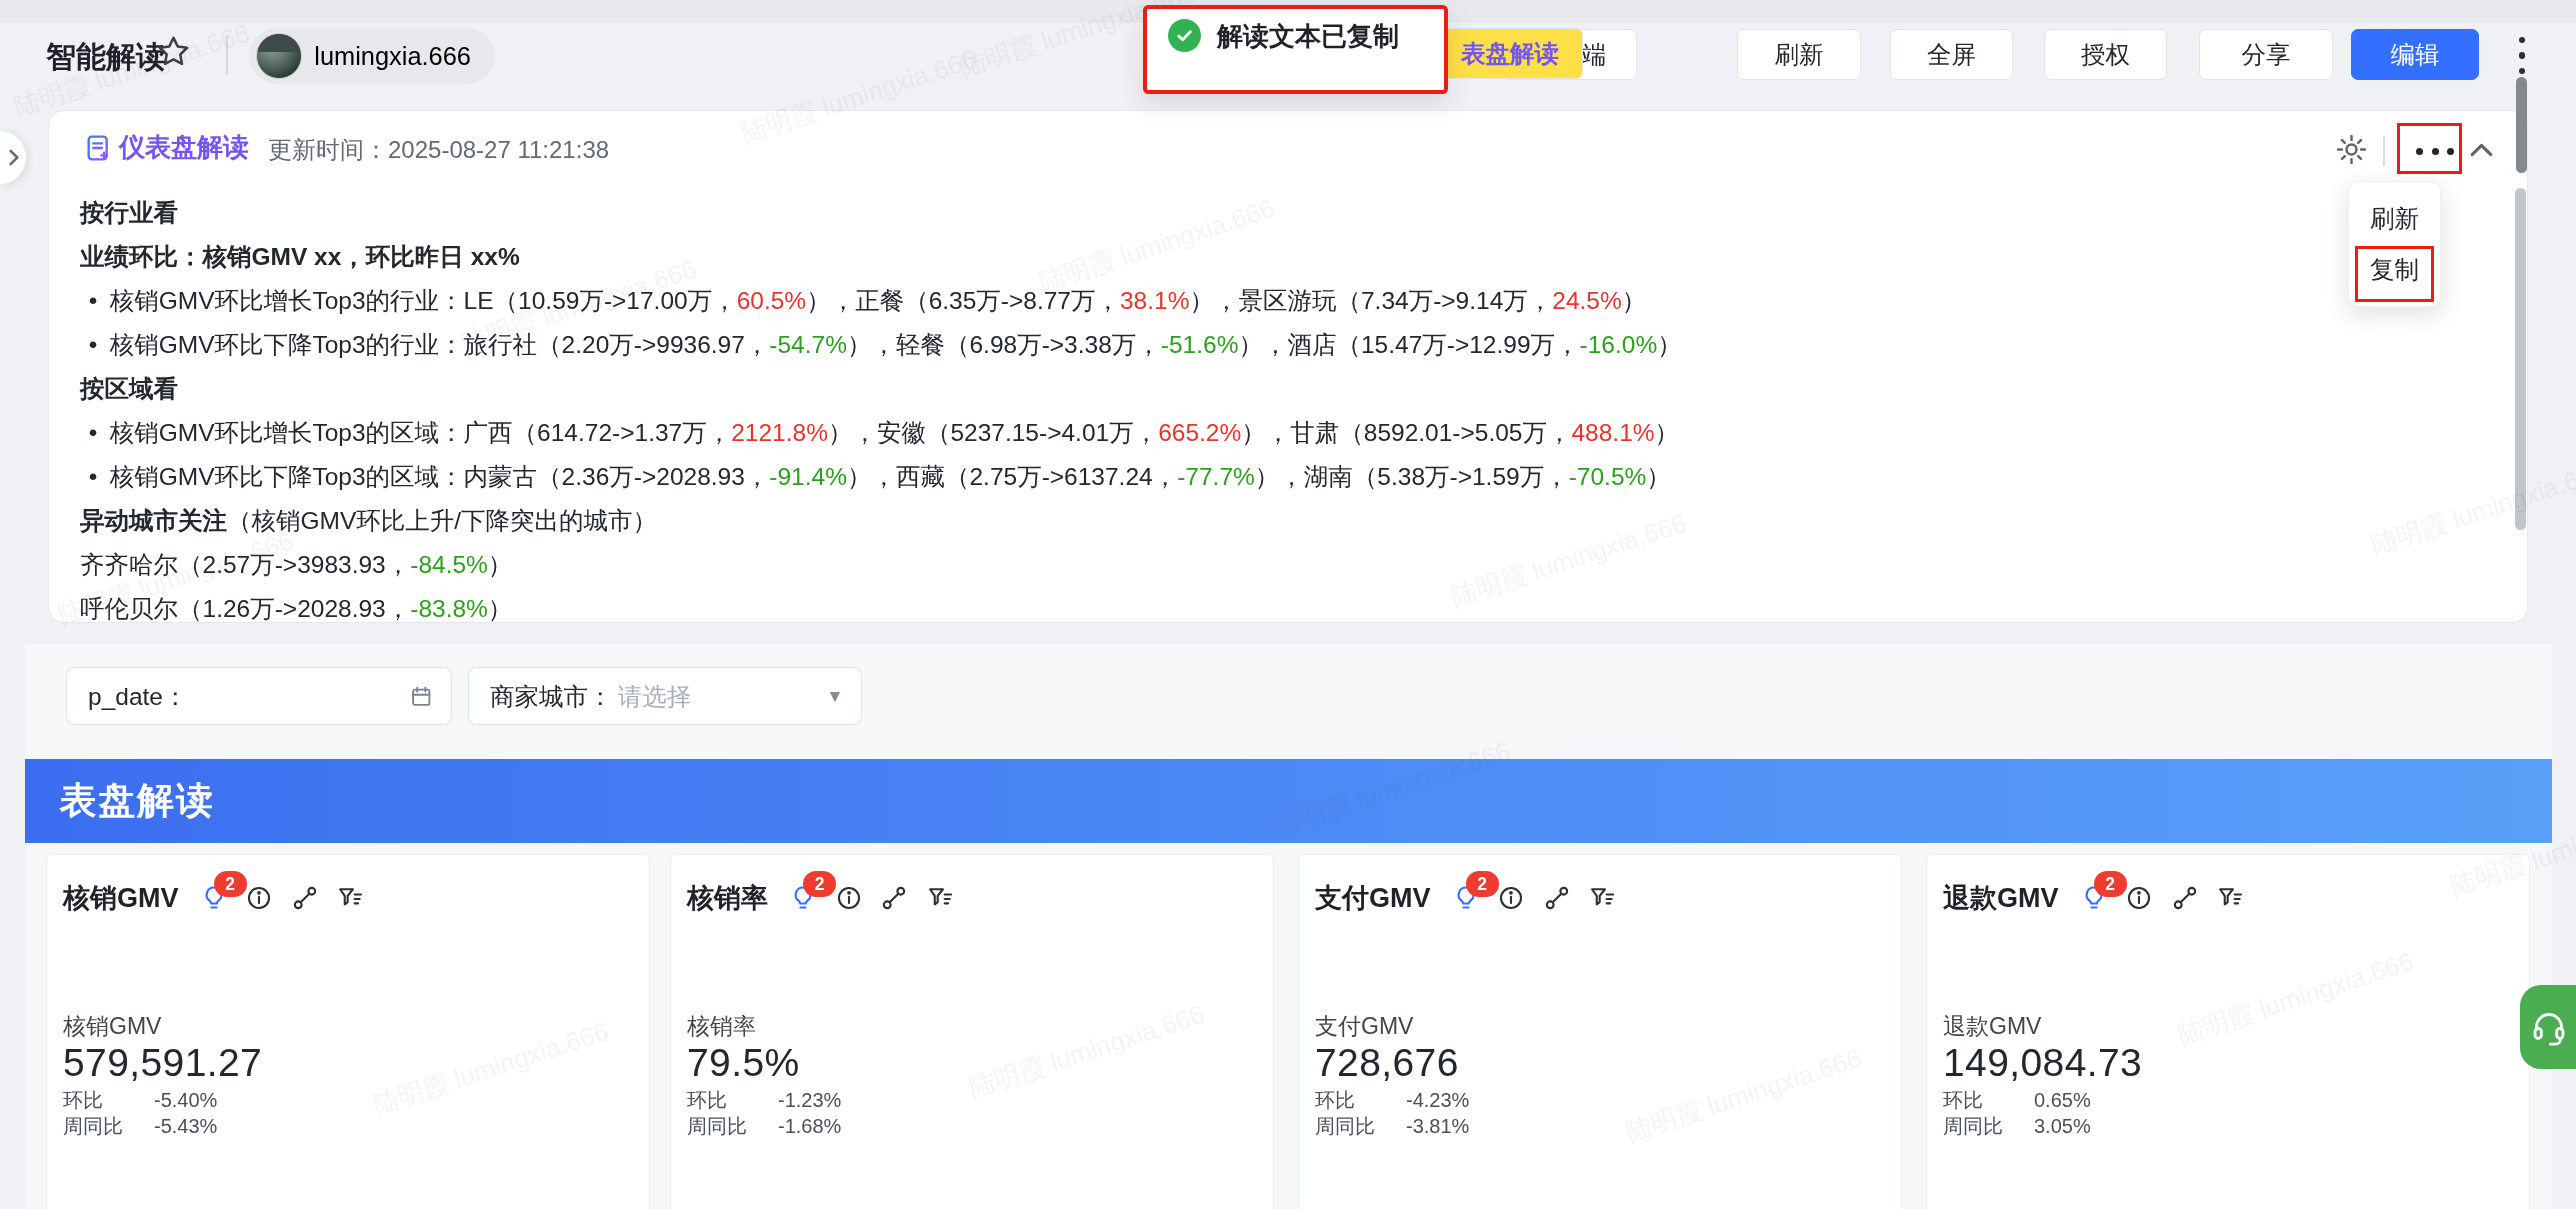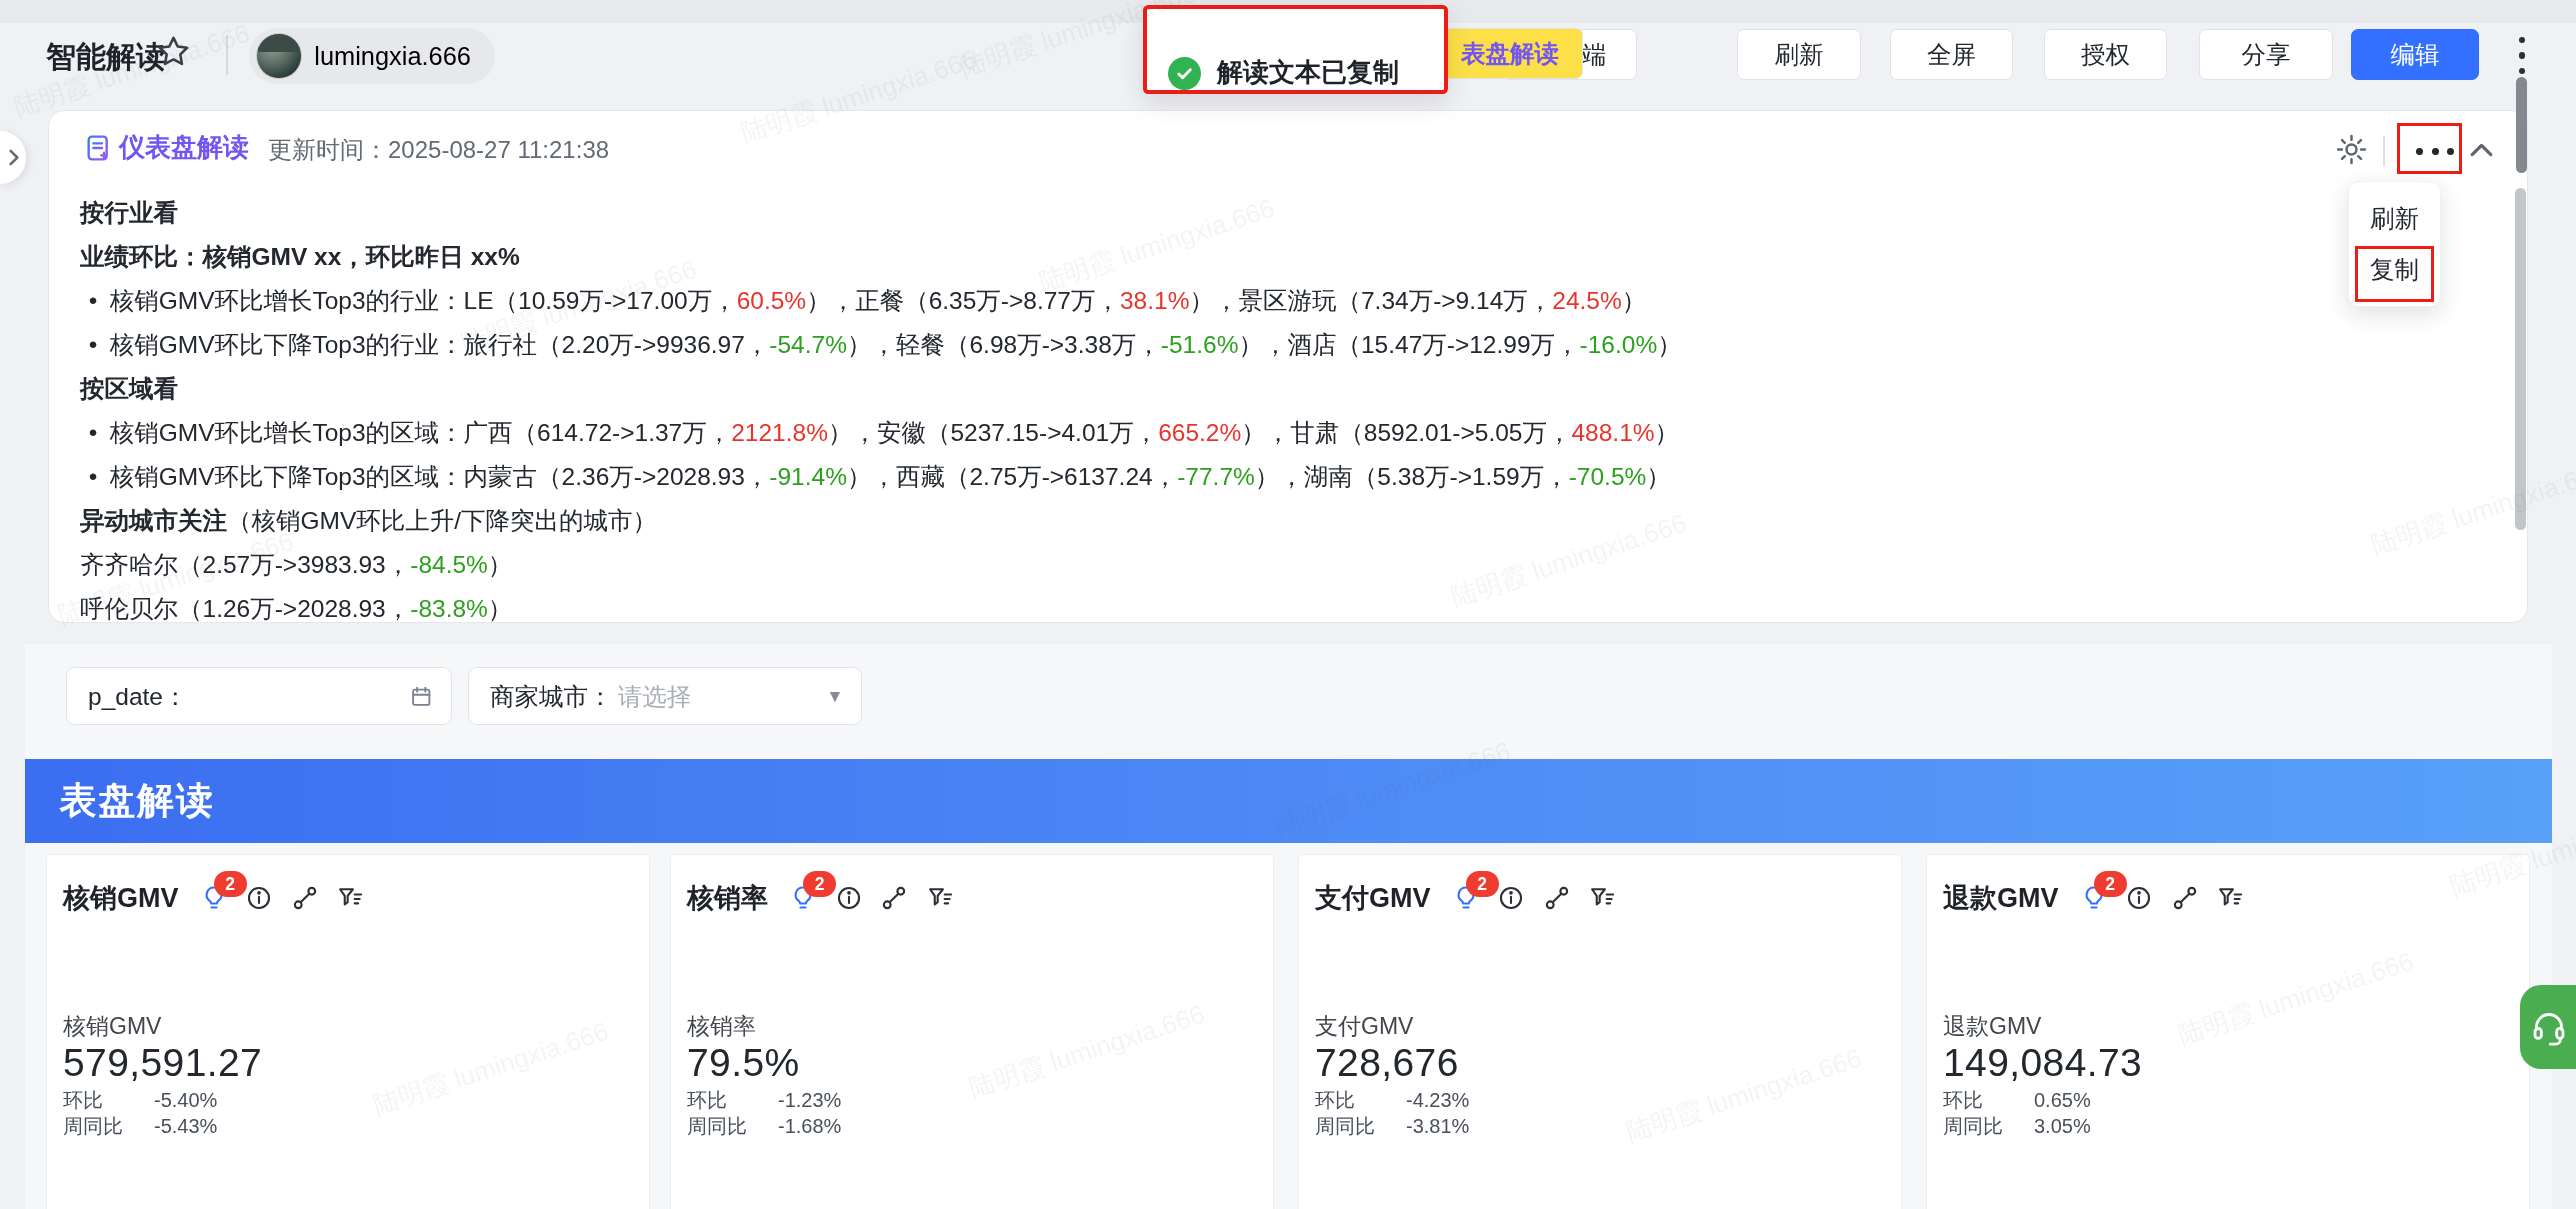--- a/index.html
+++ b/index.html
@@ -32,21 +32,21 @@
   .kebab i{width:6.1px;height:6.1px;border-radius:50%;background:#2b2f36}
 
   
   .ghost-btn{left:1362px;top:28px;width:221px;height:51px;background:#fde047;border:0.9px solid #e1e3e8;
              border-radius:7px;display:flex;align-items:center;justify-content:flex-end;
              padding-right:23px;font-size:24.5px;font-weight:600;color:#7356f2;z-index:5}
 
   
   .toast-wrap{left:1143px;top:5.3px;width:305px;height:89px;border:4.4px solid #ea1d17;z-index:9;
               background:#fff;border-radius:5.3px;box-shadow:0 8.8px 26px rgba(31,35,41,.12);
-              display:flex;align-items:flex-end;gap:16px;padding:0 21px}
+              display:flex;align-items:flex-start;gap:16px;padding:10px 21px}
   .check-circle{width:33px;height:33px;border-radius:50%;background:#30b350;flex:none;
                 display:flex;align-items:center;justify-content:center}
   .toast-text{font-size:26px;font-weight:600;color:#1f2329;white-space:nowrap}
 
   
   .panel{left:48px;top:110px;width:2480px;height:513px;background:#fff;border:0.9px solid #e5e7ea;
          border-radius:16px;overflow:hidden}
   .panel-doc-icon{left:33px;top:21px}
   .panel-title{left:70px;top:19px;font-size:26px;font-weight:700;color:#7356f2}
   .panel-updated{left:219px;top:23px;font-size:24px;color:#646a73}

